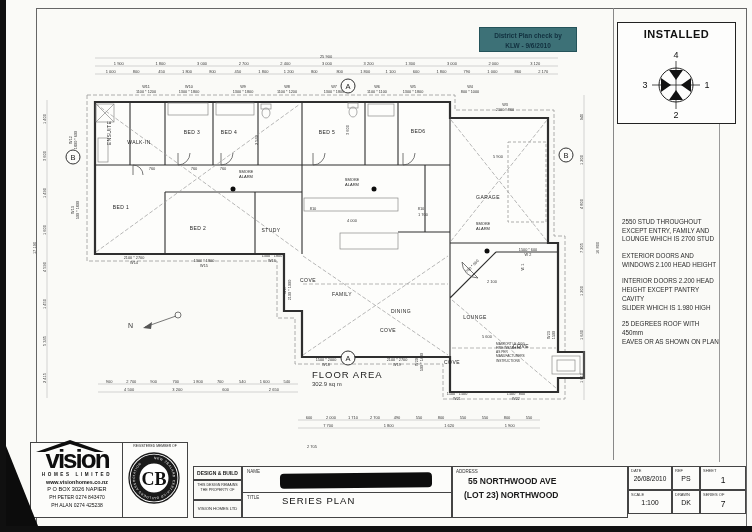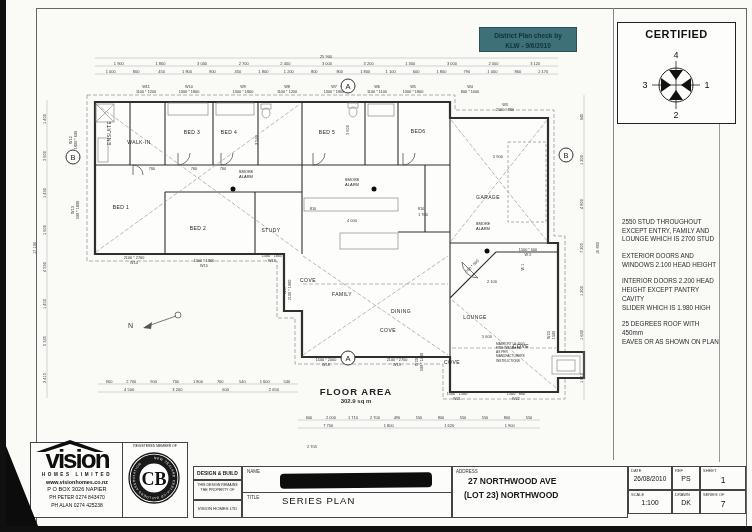--- a/index.html
+++ b/index.html
@@ -25,21 +25,21 @@
   #notes p{margin:0 0 8px 0;white-space:pre-line;}
   
   .pl{position:absolute;transform:translate(-50%,-50%);white-space:pre;text-align:center;color:#1d1d1d;}
   .room{font-size:5px;letter-spacing:.4px;}
   .win{font-size:3.8px;line-height:1.25;color:#333;}
   .dim{font-size:4px;color:#3a3a3a;}
   .marker{width:13px;height:13px;border:1px solid #333;border-radius:50%;font-size:7.5px;line-height:13px;background:#fcfcfa;}
   .alarm{font-size:4px;line-height:1.25;}
   .dot{width:5px;height:5px;background:#0d0d0d;border-radius:50%;}
   #fire-note{left:496px;top:342px;width:32px;font-size:3.2px;line-height:1.3;white-space:pre-line;color:#333;}
-  #floor-area{left:312px;top:386px;width:88px;text-align:center;font-weight:bold;}
+  #floor-area{left:312px;top:369px;width:88px;}
   #floor-area .fa1{font-size:9.5px;letter-spacing:1px;color:#222;}
   #floor-area .fa2{font-size:6px;margin-top:1px;color:#333;}
   #north-label{left:128px;top:322px;font-size:7px;color:#333;}
   
   .tb{box-sizing:border-box;border:1px solid #444;background:#fcfcfa;}
   .lbl{position:absolute;font-size:4.5px;color:#333;}
   #vision-box{left:30px;top:442px;width:158px;height:76px;}
   #vision-div{left:122px;top:442px;width:0;height:76px;border-left:1px solid #444;}
   #vision-name{left:32px;top:446px;width:90px;text-align:center;font-size:26px;font-weight:900;letter-spacing:-2px;color:#0e0e0e;line-height:1;}
   #vision-sub{left:32px;top:472px;width:90px;text-align:center;font-size:4.6px;letter-spacing:2.6px;font-weight:bold;color:#111;}
@@ -308,21 +308,21 @@
 AS PER
 MANUFACTURERS
 INSTRUCTIONS</div>
 
   <div class="abs" id="stamp">
     <div>District Plan check by</div>
     <div>KLW - 9/6/2010</div>
   </div>
 
   <div class="abs" id="elev">
-    <div class="title">CERTIFIED</div>
+    <div class="title">INSTALLED</div>
     <svg width="117" height="100" viewBox="0 0 117 100" style="position:absolute;left:0;top:0">
       <circle cx="58" cy="62" r="17" fill="none" stroke="#222" stroke-width="1"></circle>
       <path d="M58,38 V86 M34,62 H82" stroke="#222" stroke-width="0.8"></path>
       <polygon points="58,57 51,47 65,47" fill="#111"></polygon>
       <polygon points="58,67 51,77 65,77" fill="#111"></polygon>
       <polygon points="53,62 43,55 43,69" fill="#111"></polygon>
       <polygon points="63,62 73,55 73,69" fill="#111"></polygon>
     </svg>
     <span class="elev-num" style="left:58px;top:32px">4</span>
     <span class="elev-num" style="left:89px;top:62px">1</span>
@@ -374,21 +374,21 @@
 
   <div class="abs tb" id="name-box"></div>
   <div class="abs" id="name-div"></div>
   <span class="lbl" style="left:247px;top:469px">NAME</span>
   <div class="abs" id="redact"></div>
   <span class="lbl" style="left:247px;top:495px">TITLE</span>
   <span class="abs" id="title-value">SERIES PLAN</span>
 
   <div class="abs tb" id="addr-box"></div>
   <span class="lbl" style="left:456px;top:469px">ADDRESS</span>
-  <span class="abs" id="addr1">27 NORTHWOOD AVE</span>
+  <span class="abs" id="addr1">55 NORTHWOOD AVE</span>
   <span class="abs" id="addr2">(LOT 23) NORTHWOOD</span>
 
   <div class="cell" style="left:628px;top:466px;width:44px;height:24px">
     <span class="clbl">DATE</span>
     <span class="cval" style="font-size:6.5px">26/08/2010</span>
   </div>
   <div class="cell" style="left:672px;top:466px;width:28px;height:24px">
     <span class="clbl">REF</span>
     <span class="cval">PS</span>
   </div>

